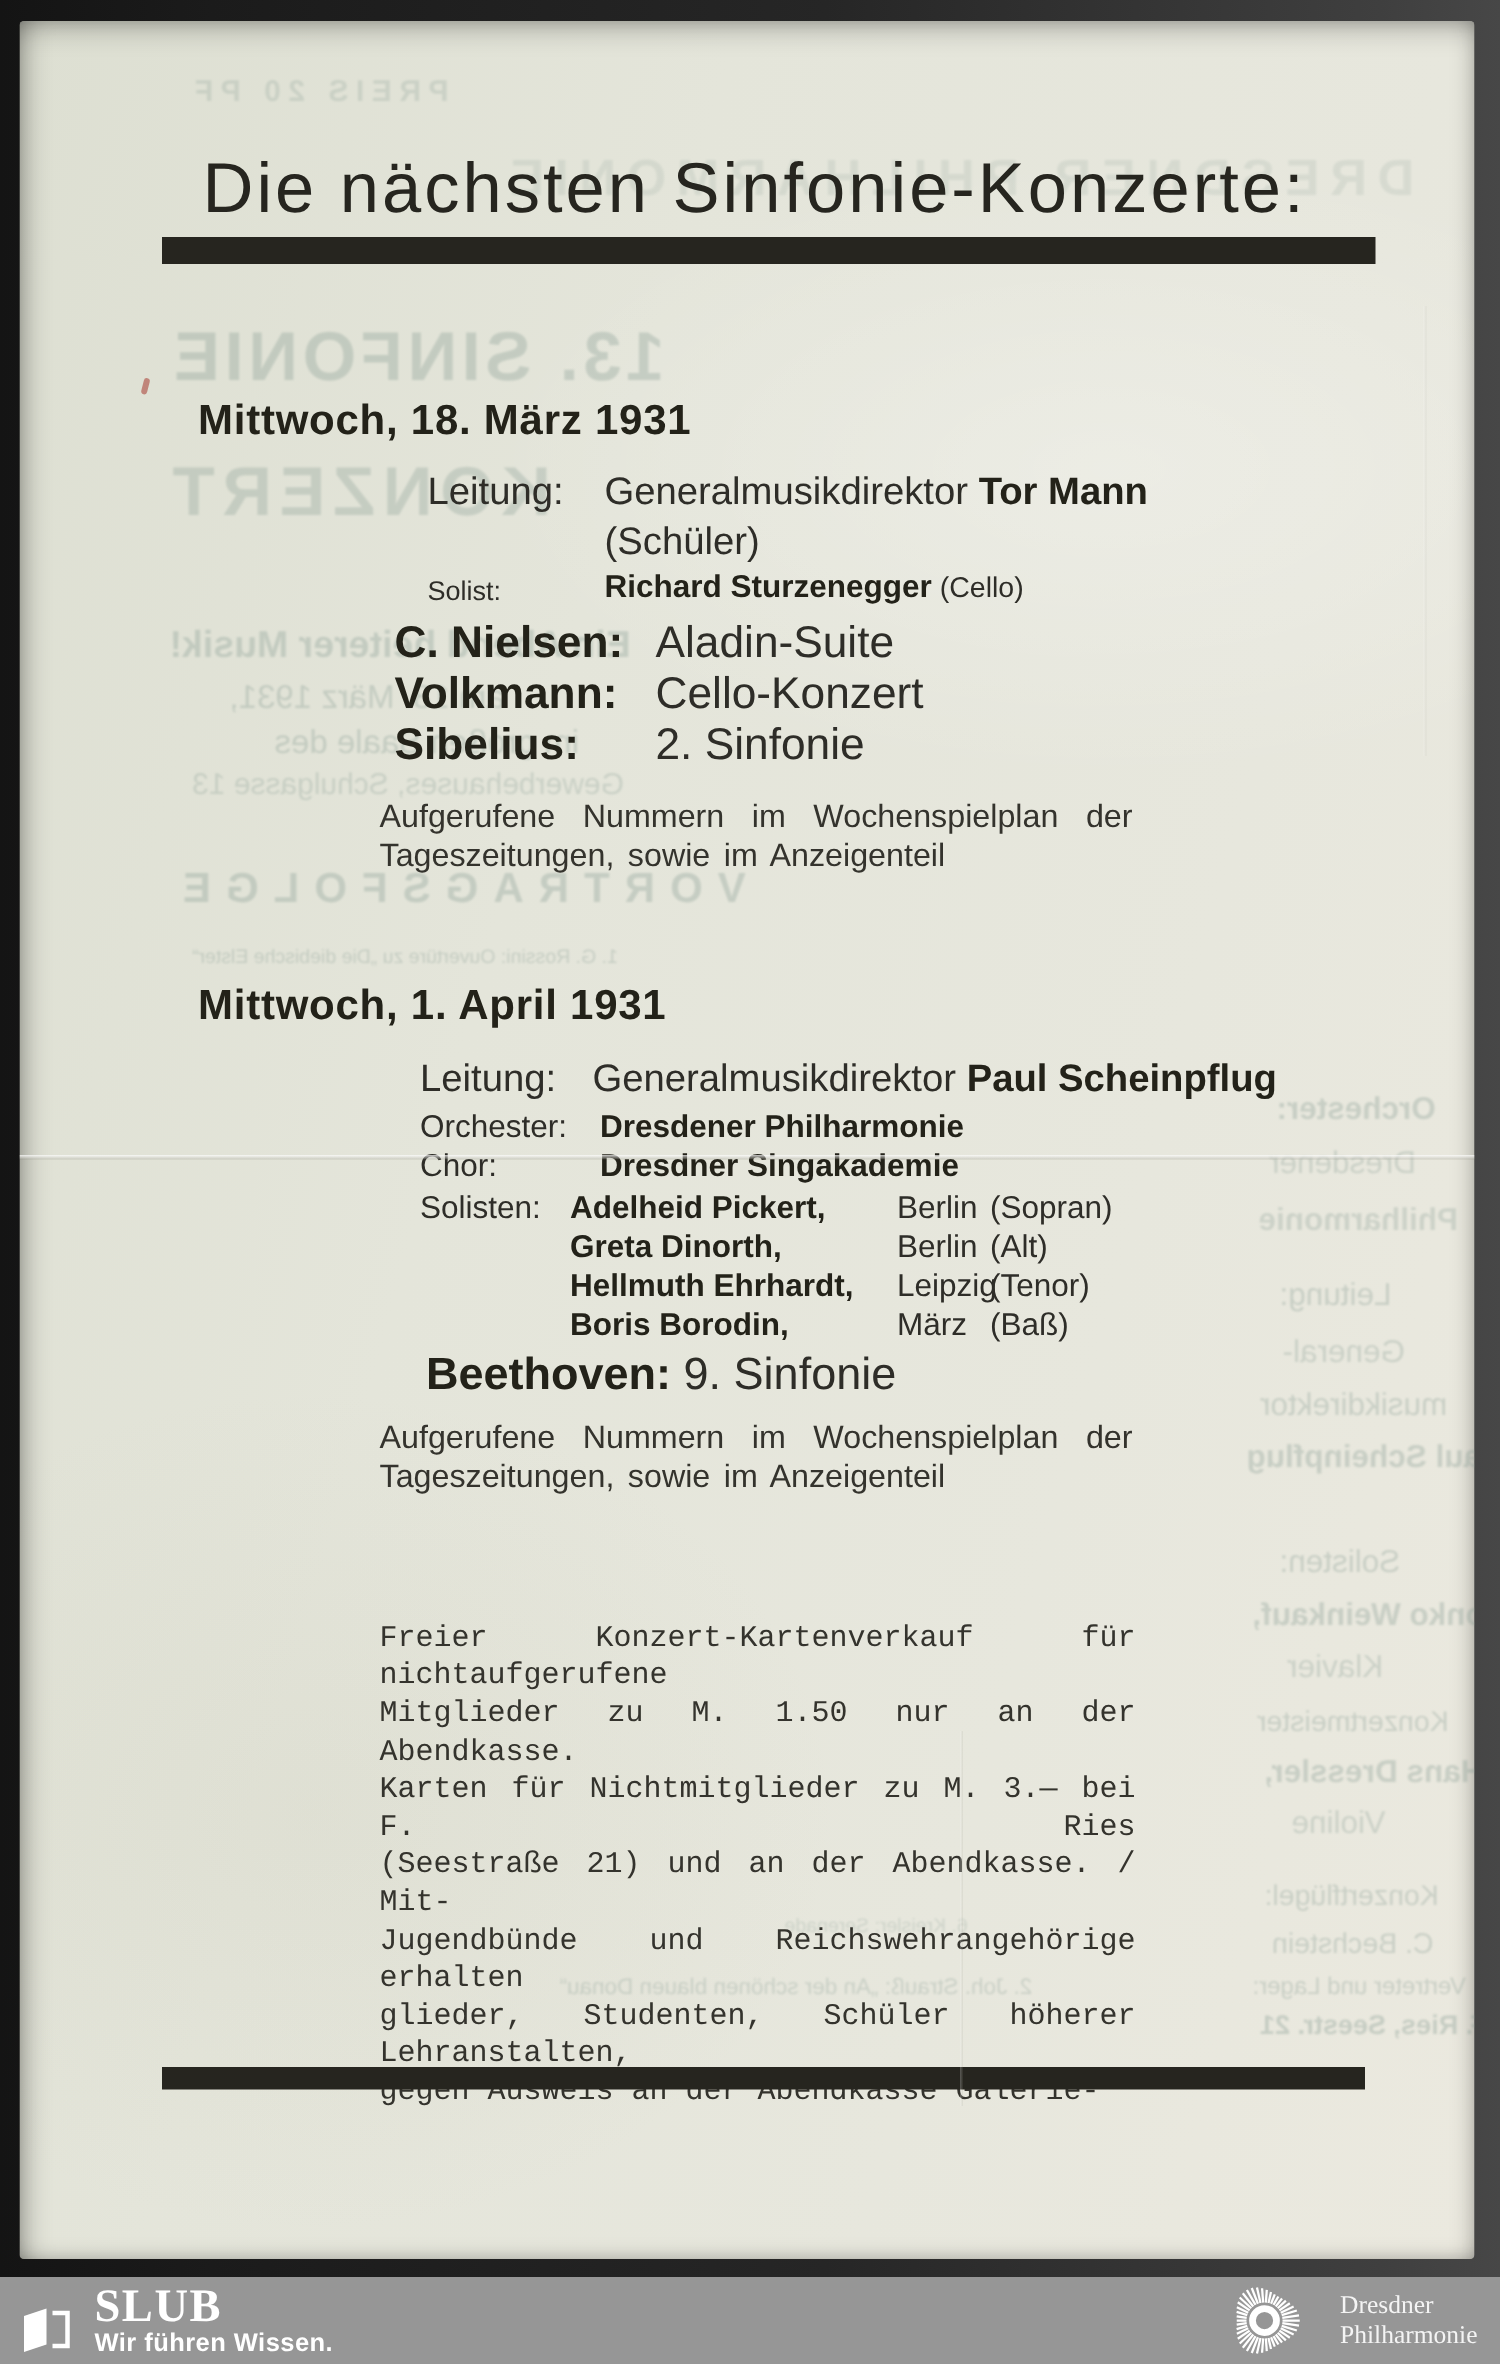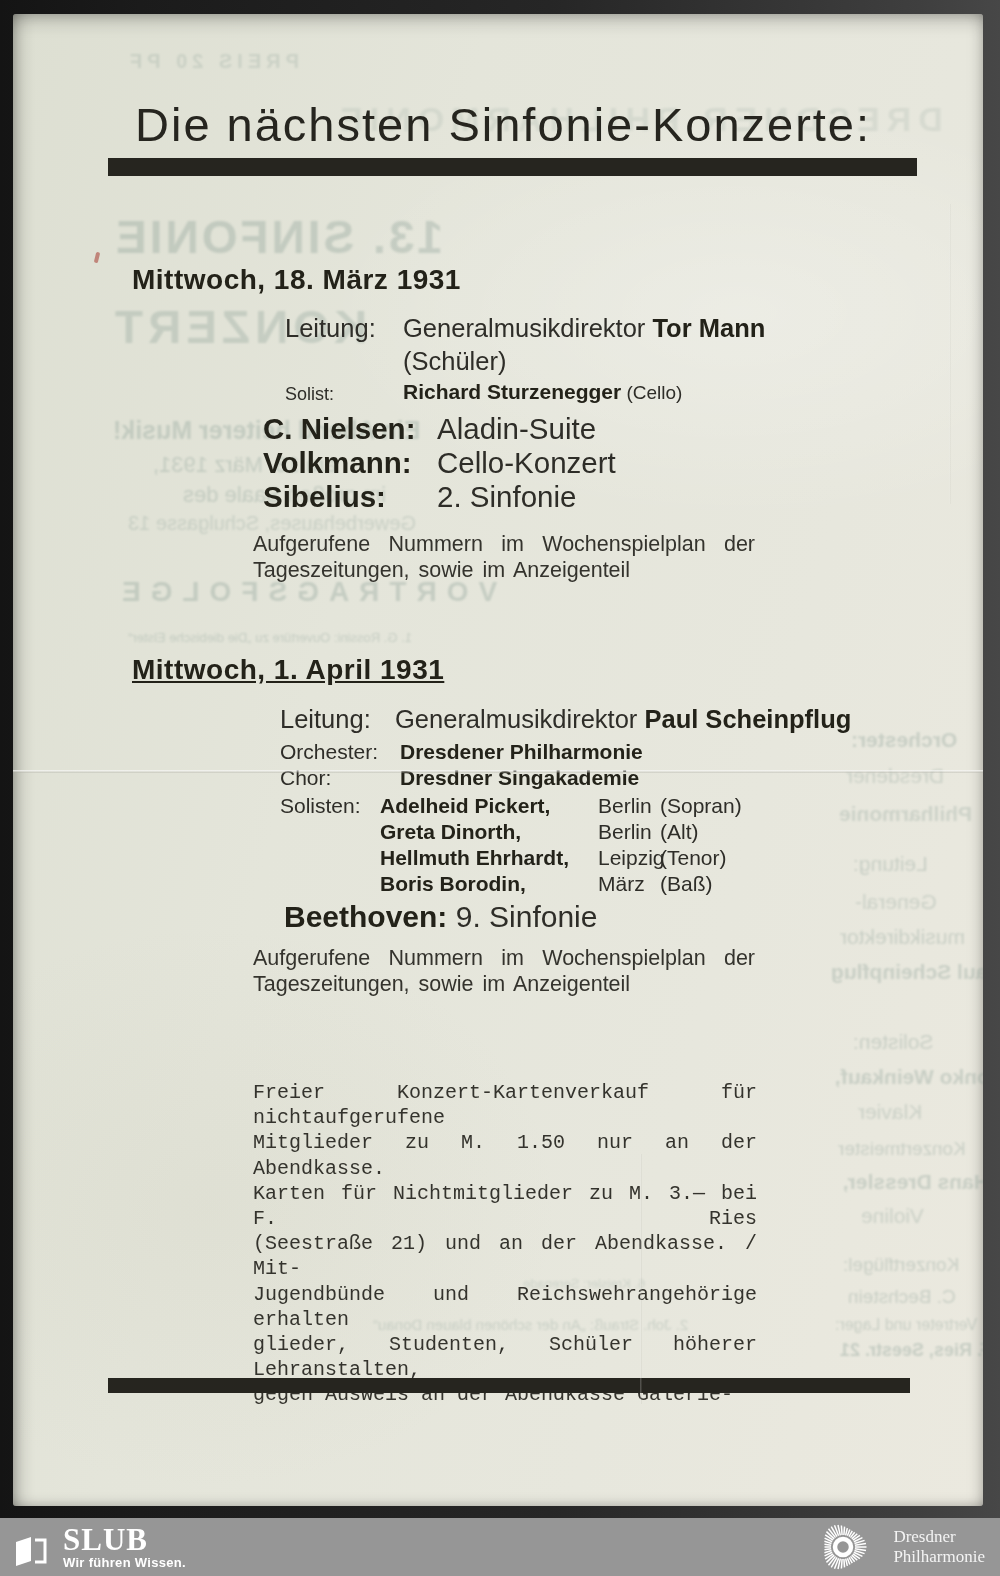--- a/index.html
+++ b/index.html
@@ -50,21 +50,21 @@
   .speck { position:absolute; width:4px; height:11px; background:rgba(166,58,48,.55); transform:rotate(14deg); border-radius:2px; }
   
   .viewer-footer {
     position:absolute; left:0; bottom:0; width:1000px; height:58px;
     background:#969696; display:flex; align-items:center;
     justify-content:space-between; padding:0 15px 0 14px;
   }
   .slub-brand { display:flex; align-items:flex-end; gap:15px; }
   .slub-name { font-family:"Liberation Serif","DejaVu Serif",serif; font-weight:bold;
                font-size:31px; line-height:30px; color:#fff; letter-spacing:1px; }
-  .slub-tagline { font-size:13px; font-weight:bold; color:#fff; margin-top:0; letter-spacing:.3px; }
+  .slub-tagline { font-size:17px; font-weight:bold; color:#fff; margin-top:0; letter-spacing:.3px; }
   .phil-brand { display:flex; align-items:center; gap:24px; }
   .phil-text { font-family:"Liberation Serif","DejaVu Serif",serif; font-size:17px;
                line-height:20px; color:#f4f4f4; }
 </style>
 </head>
 <body>
 
 <div class="paper">
 
   <div class="bleed bb" style="left:112px;top:36px;font-size:20px;letter-spacing:5px;opacity:.22">PREIS 20 PF</div>
@@ -126,21 +126,21 @@
       <div>2. Sinfonie</div>
     </div>
 
     <div class="note" style="left:240px;top:518px;">
       <div class="j1">Aufgerufene Nummern im Wochenspielplan der</div>
       <div style="word-spacing:3px;">Tageszeitungen, sowie im Anzeigenteil</div>
     </div>
   </section>
 
   <section>
-    <div class="ink date-h" style="left:99px;top:640px;text-decoration:underline;">Mittwoch, 1. April 1931</div>
+    <div class="ink date-h" style="left:99px;top:640px;">Mittwoch, 1. April 1931</div>
 
     <div class="ink" style="left:247px;top:691px;font-size:25.5px;">Leitung:</div>
     <div class="ink" style="left:362px;top:691px;font-size:25.5px;">
       <span>Generalmusikdirektor</span>
       <span class="b">Paul Scheinpflug</span>
     </div>
 
     <div class="ink" style="left:247px;top:726px;font-size:21px;">Orchester:</div>
     <div class="ink b" style="left:367px;top:726px;font-size:21px;">Dresdener Philharmonie</div>
 

